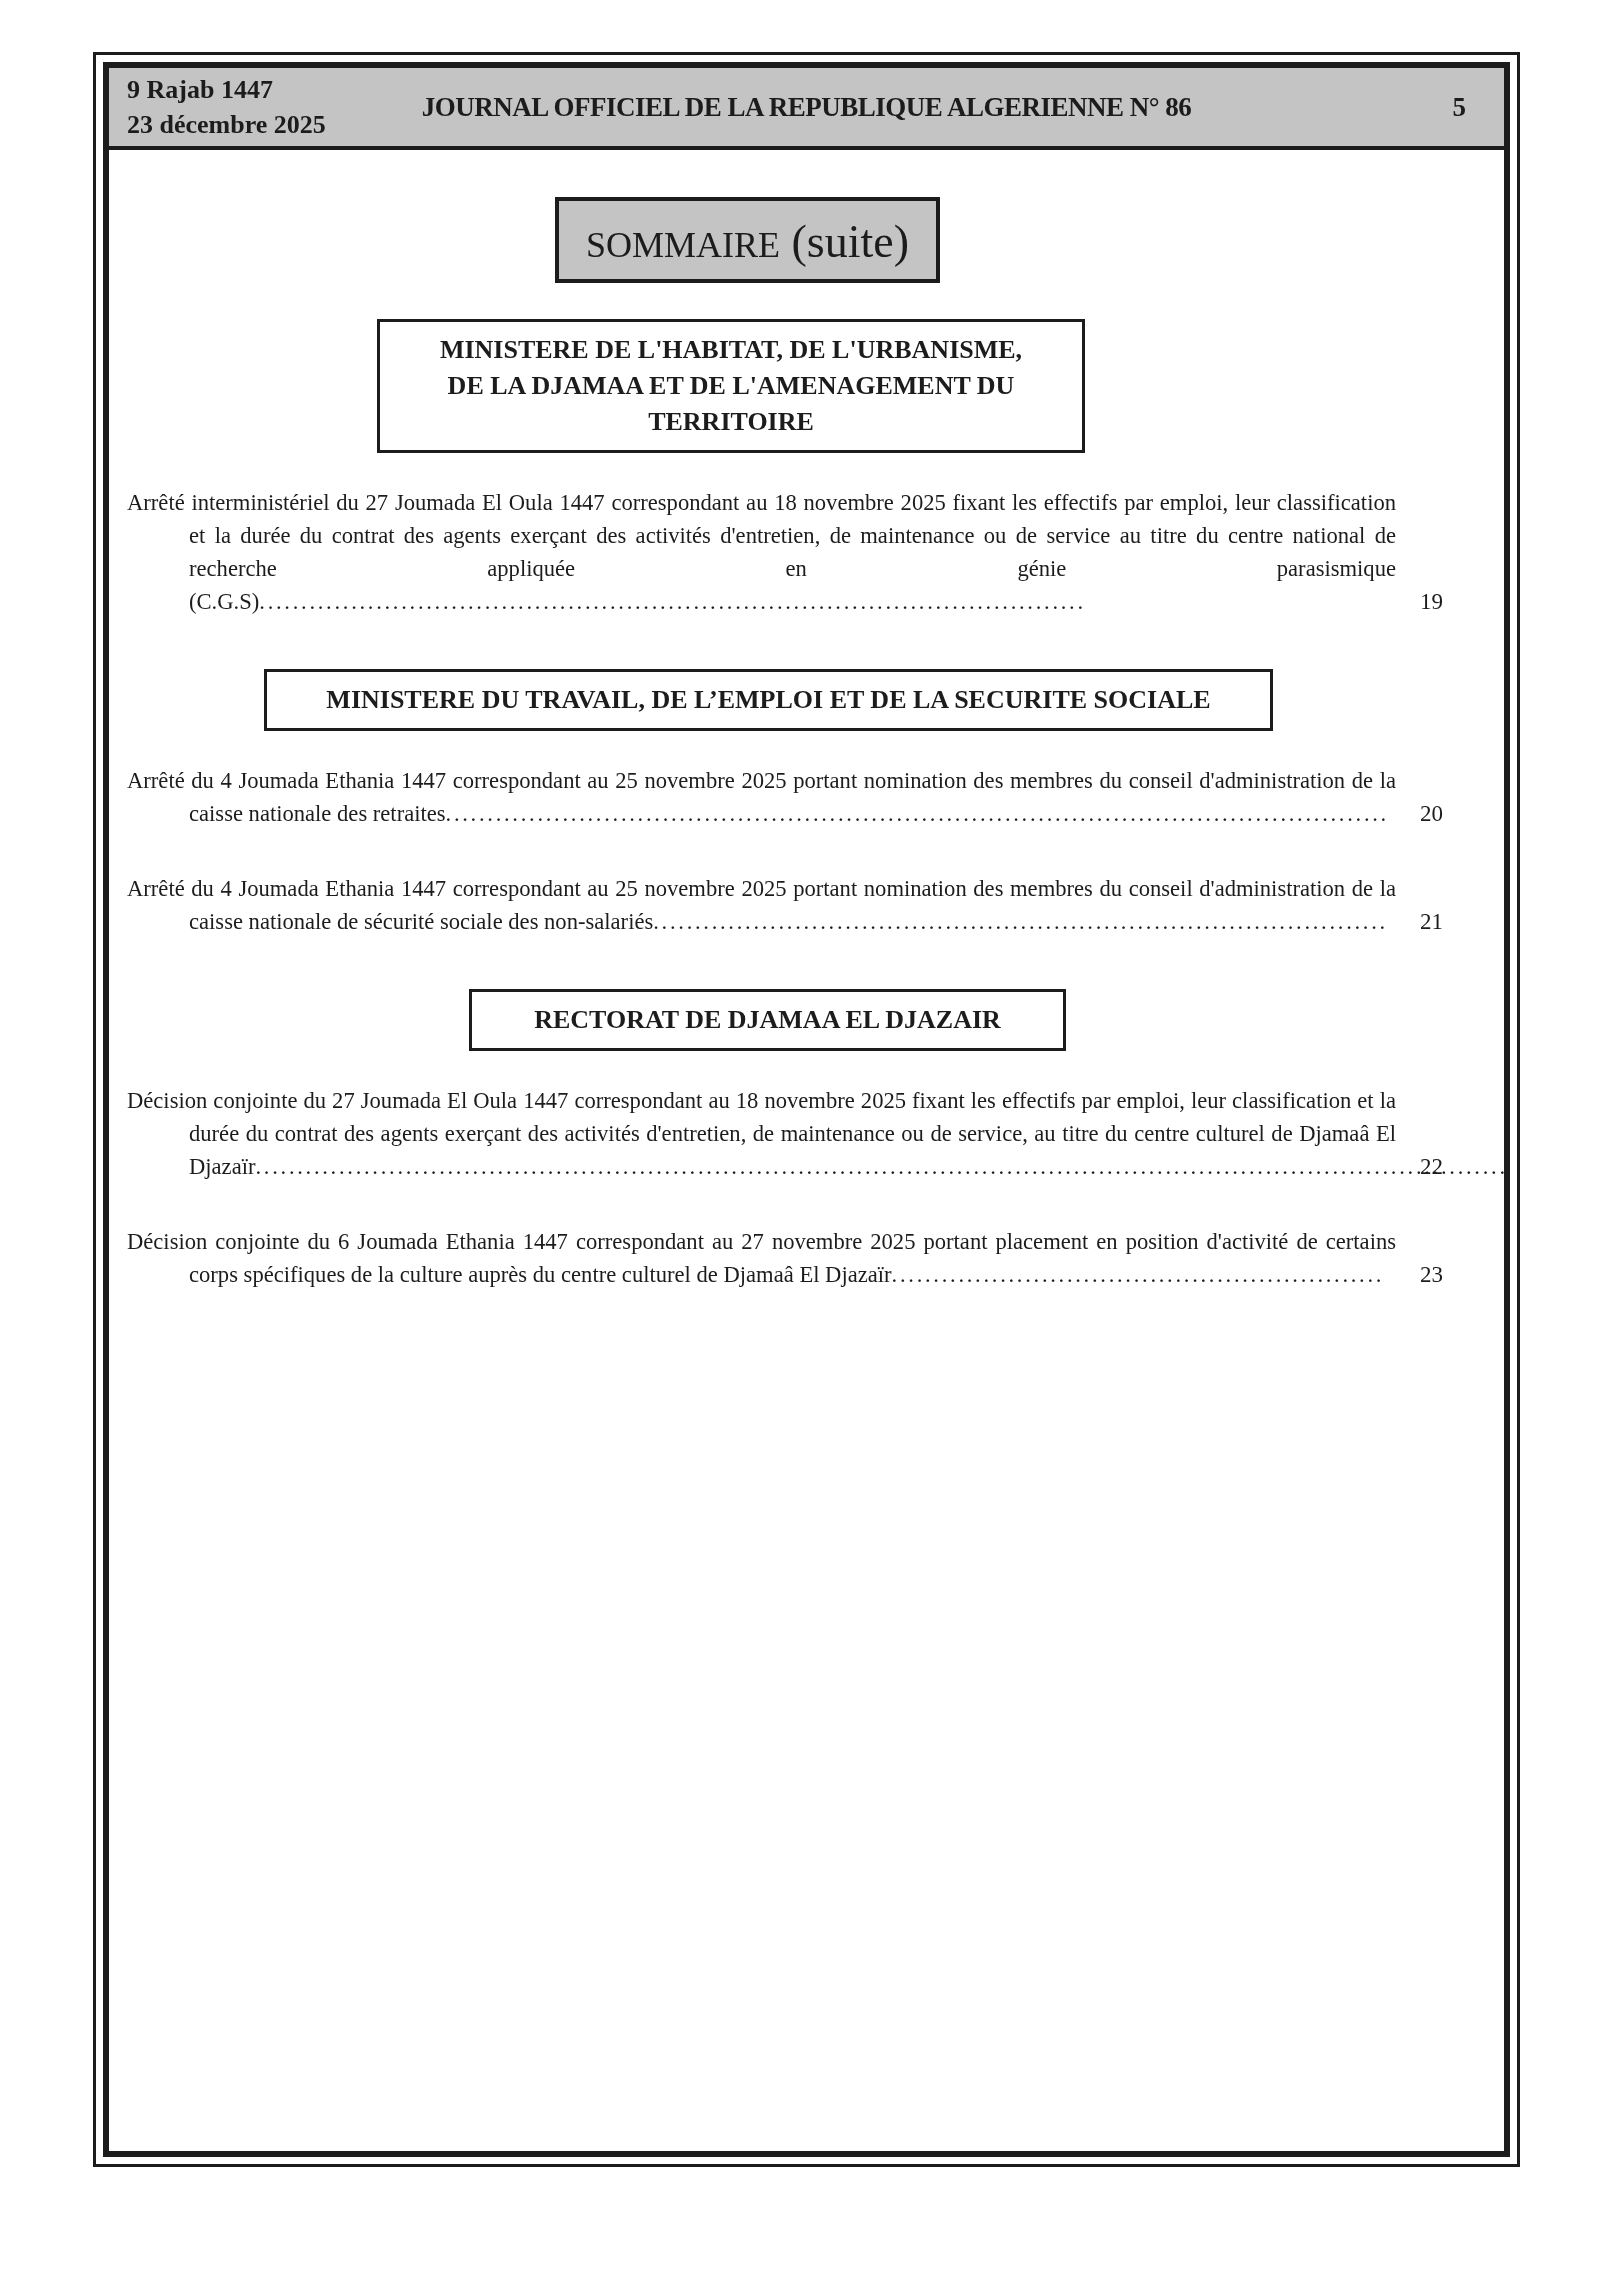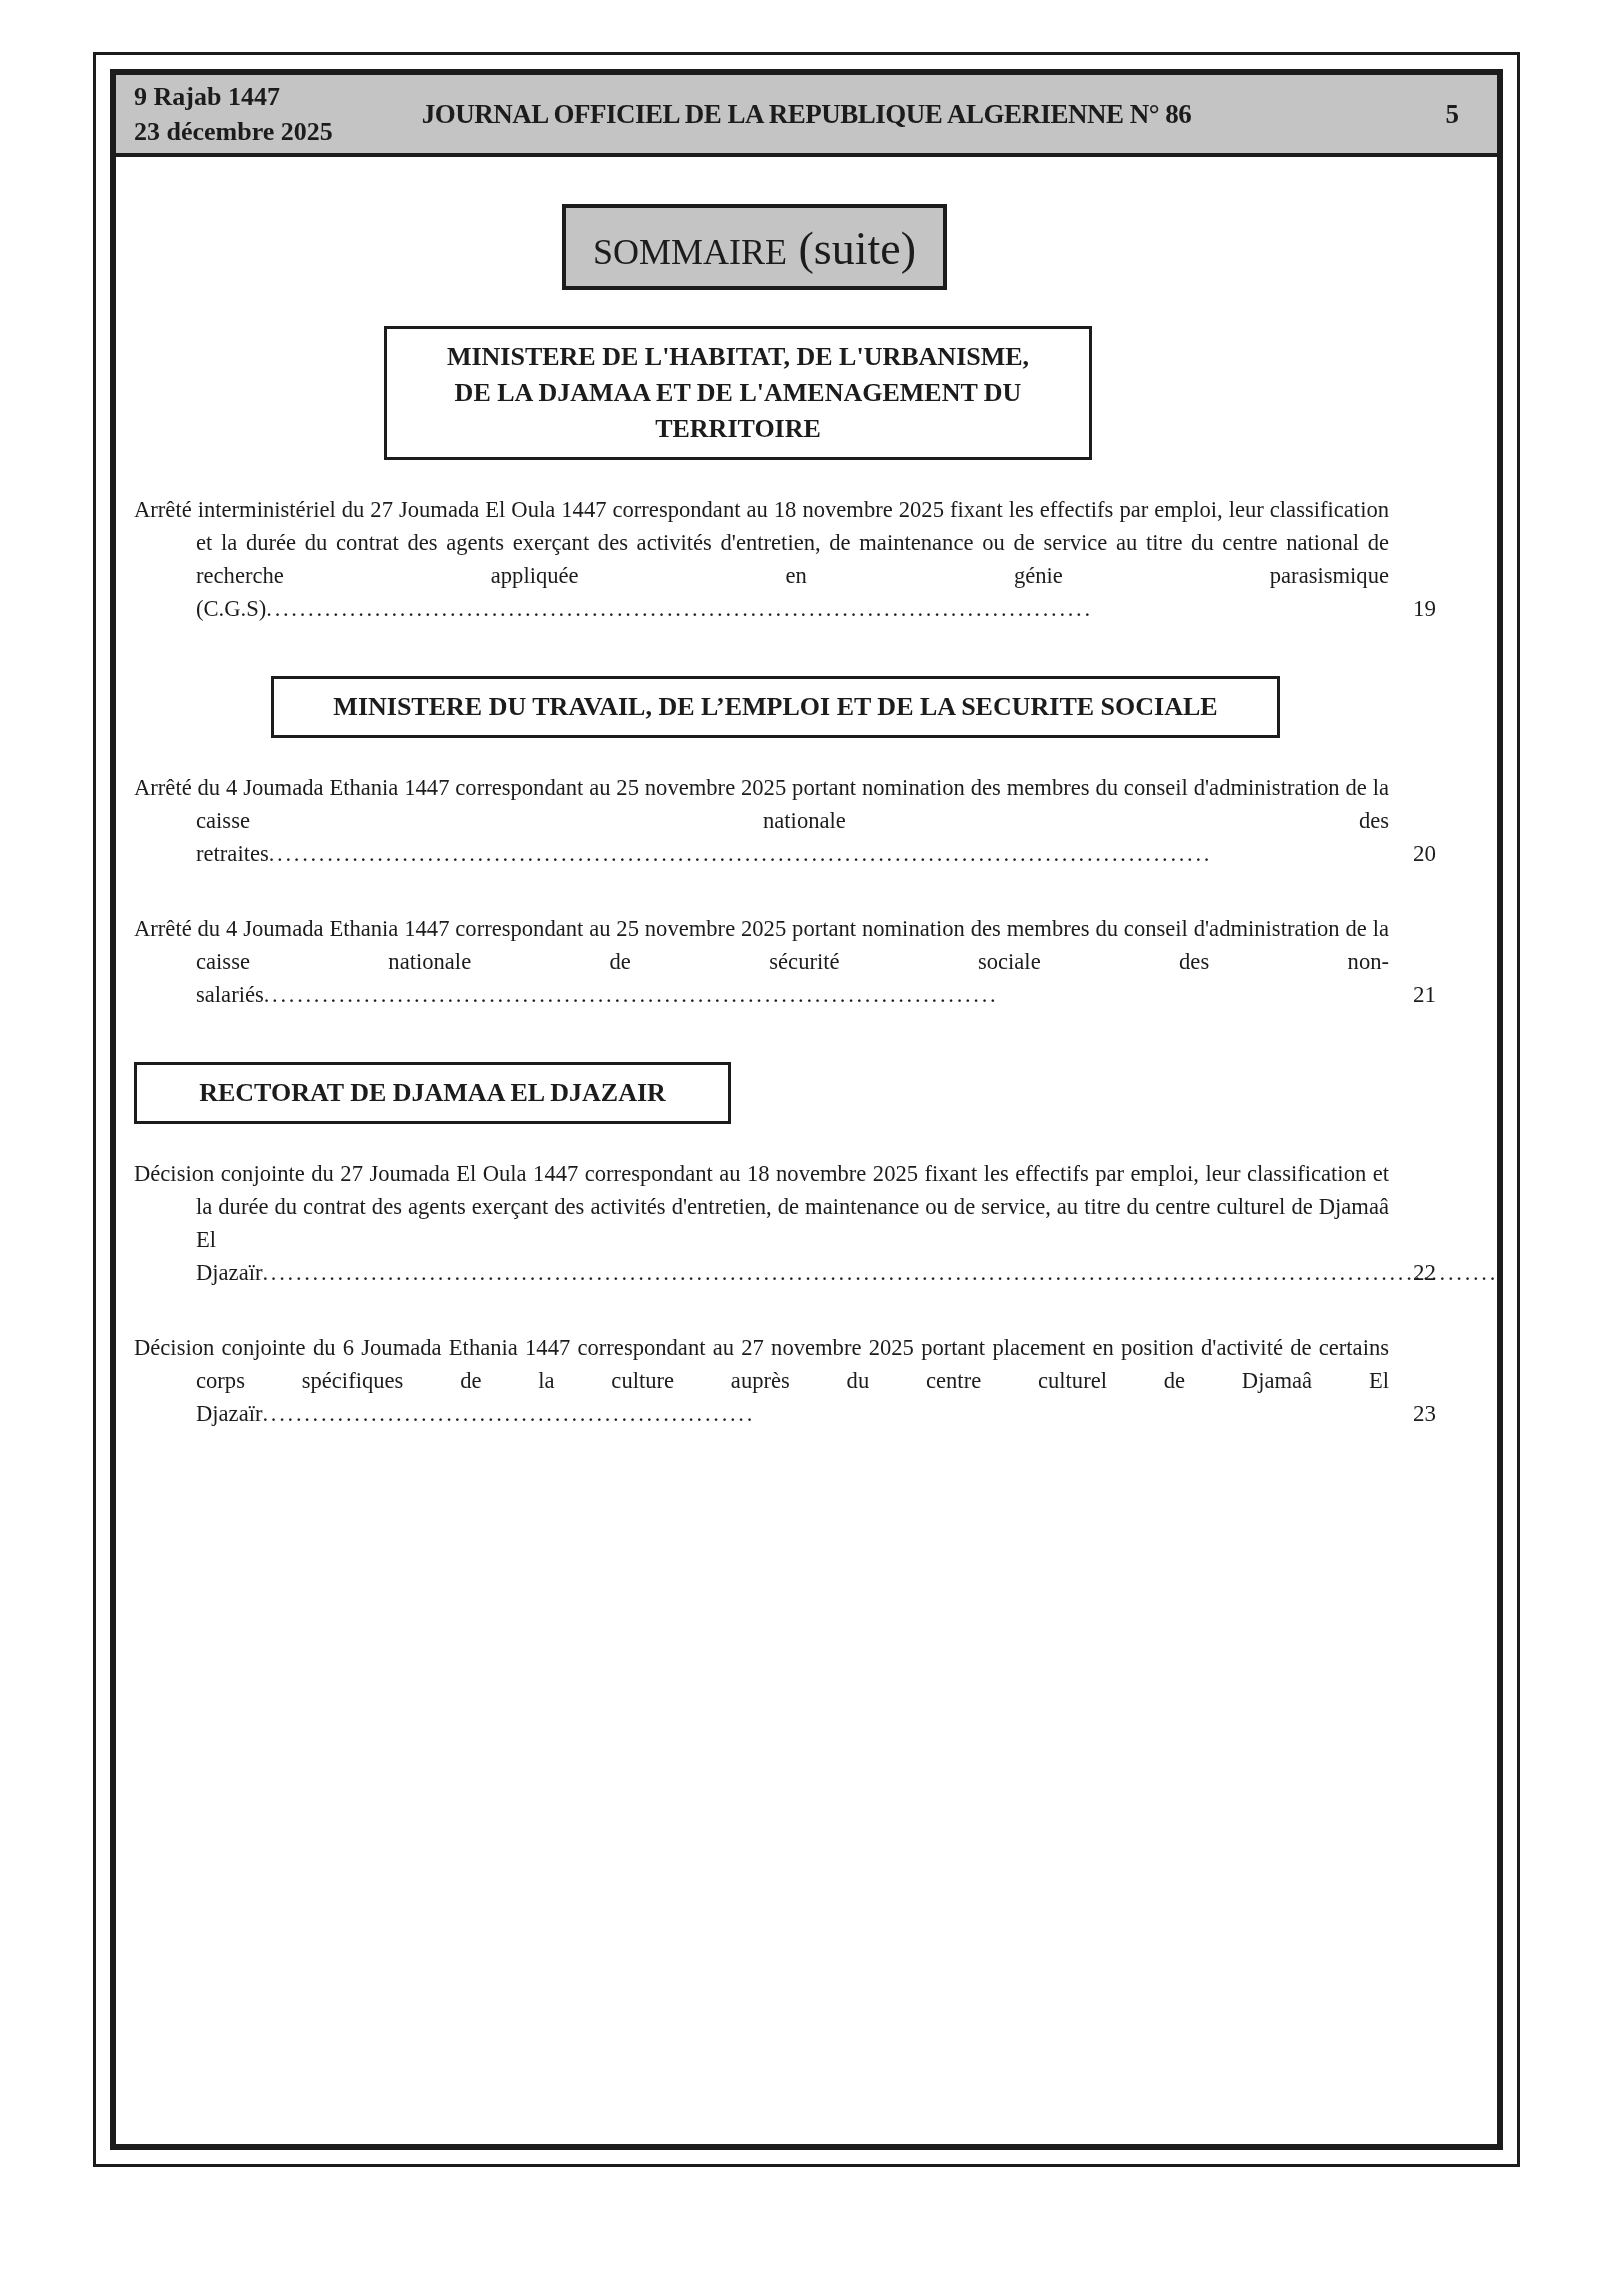--- a/index.html
+++ b/index.html
@@ -13,21 +13,21 @@
     background:#ffffff;
     font-family:"Liberation Serif","DejaVu Serif",serif;
     color:var(--ink);
     overflow:hidden;
   }
   .frame{
     position:absolute;left:93px;top:52px;
     width:1427px;height:2115px;
     box-sizing:border-box;
     border:3.6px solid var(--ink);
-    padding:14px;
+    padding:7px;
   }
   .inner{
     box-sizing:border-box;
     height:100%;
     border:6.3px solid var(--ink);
     background:#ffffff;
     overflow:hidden;
   }
   
   .masthead{
@@ -84,21 +84,21 @@
     background:#ffffff;
     text-align:center;
     font-weight:bold;
     font-size:26px;
     line-height:36px;
     margin-top:51px;
     padding:10px 7.2px;
   }
   .box1{margin-top:36px;margin-left:250px;width:708px;}
   .box2{margin-left:137px;width:1009px;}
-  .box3{width:597px;}
+  .box3{margin-left:342px;width:597px;}
   .entry{
     position:relative;
     margin:33px 0 0 0;
     padding-left:62px;
     padding-right:47px;
     text-indent:-62px;
     text-align:justify;
     font-size:22.6px;
     line-height:33px;
   }

